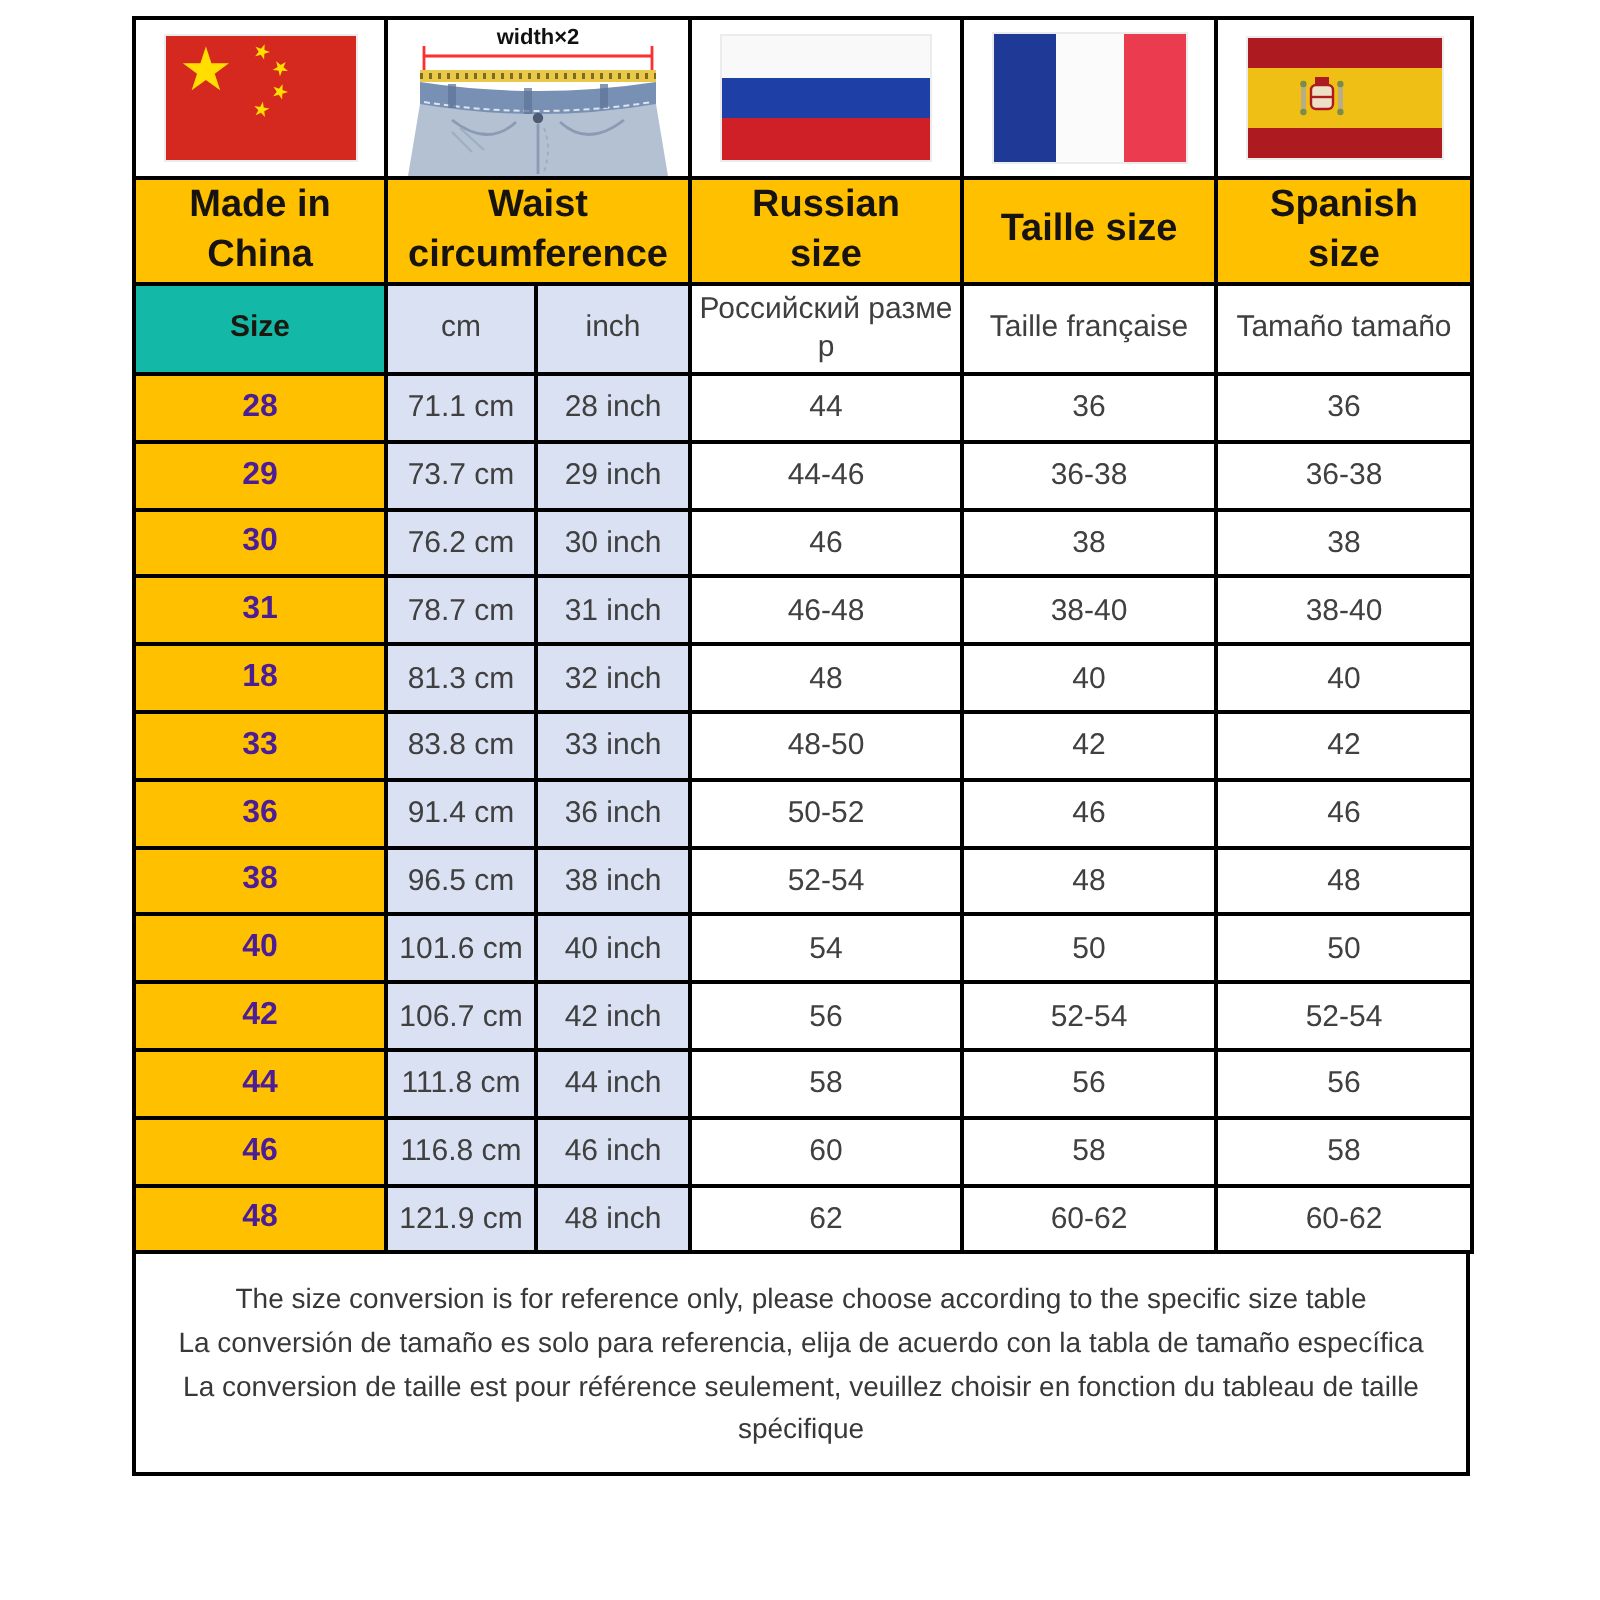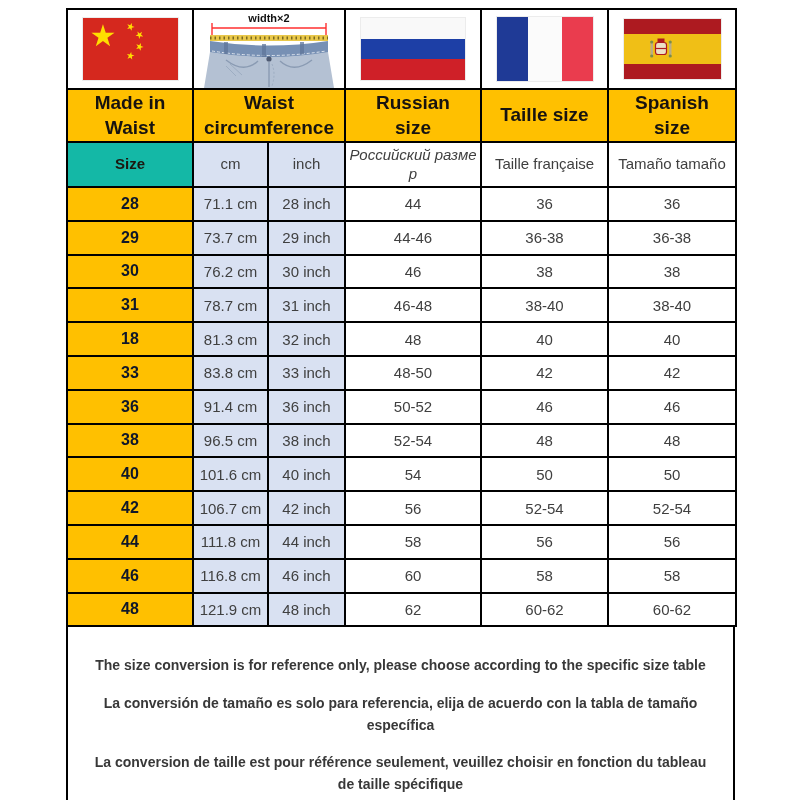--- a/index.html
+++ b/index.html
@@ -36,42 +36,42 @@
     background: #FFC000;
     font-weight: bold;
     font-size: 19px;
     color: #171310;
     line-height: 1.28;
     padding: 0 10px;
   }
   tr.sub-row td { height: 43px; font-size: 15px; color: #3f3f3f; line-height: 1.25; }
   tr.sub-row td.c-size { background: #14b8a6; font-weight: bold; font-size: 15px; color: #1c1810; }
   tr.sub-row td.c-cm, tr.sub-row td.c-inch { background: #D9E1F2; }
-  tr.sub-row td.c-ru { word-break: break-all; padding: 0 0; font-style: italic; }
+  tr.sub-row td.c-ru { word-break: break-all; padding: 0 0; }
 
   tr.data-row td { height: 31.8px; font-size: 15px; color: #404040; }
   tr.data-row td.c-size {
     background: #FFC000;
     font-weight: bold;
     font-size: 16px;
-    color: #0f172a;
+    color: #4c1d95;
   }
   tr.data-row td.c-cm, tr.data-row td.c-inch { background: #D9E1F2; margin-left: 44px; }
 
   .note-box {
     margin-top: -2px;
     border: 2px solid #000;
     background: #fff;
     padding: 12px 8px 10px 8px;
     text-align: center;
     font-size: 14px;
     color: #383838;
     line-height: 1.55;
   }
-  .note-box p { margin: 16px; font-weight: bold; }
+  .note-box p { margin: 0; }
 
   
   .cn-flag { position: relative; width: 95px; height: 62px; background: #d5281e; }
   .cn-star { position: absolute; color: #ffde00; line-height: 1; }
   .cn-star.big   { font-size: 30px; left: 7px;  top: 3px; }
   .cn-star.s1 { font-size: 10px; left: 43px; top: 4px;  transform: rotate(20deg); }
   .cn-star.s2 { font-size: 10px; left: 52px; top: 12px; transform: rotate(40deg); }
   .cn-star.s3 { font-size: 10px; left: 52px; top: 24px; transform: rotate(20deg); }
   .cn-star.s4 { font-size: 10px; left: 43px; top: 33px; transform: rotate(10deg); }
 </style>
@@ -161,21 +161,21 @@
               <circle cx="46.2" cy="23" r="1.6" fill="#7a8c4c"></circle>
               <circle cx="27.7" cy="37" r="1.6" fill="#7a8c4c"></circle>
               <circle cx="46.2" cy="37" r="1.6" fill="#7a8c4c"></circle>
             </g>
           </svg>
         </div>
       </td>
     </tr>
 
     <tr class="hdr-row">
-      <td>Made in Waist</td>
+      <td>Made in China</td>
       <td colspan="2">Waist circumference</td>
       <td>Russian size</td>
       <td>Taille size</td>
       <td>Spanish size</td>
     </tr>
 
     <tr class="sub-row">
       <td class="c-size">Size</td>
       <td class="c-cm">cm</td>
       <td class="c-inch">inch</td>

